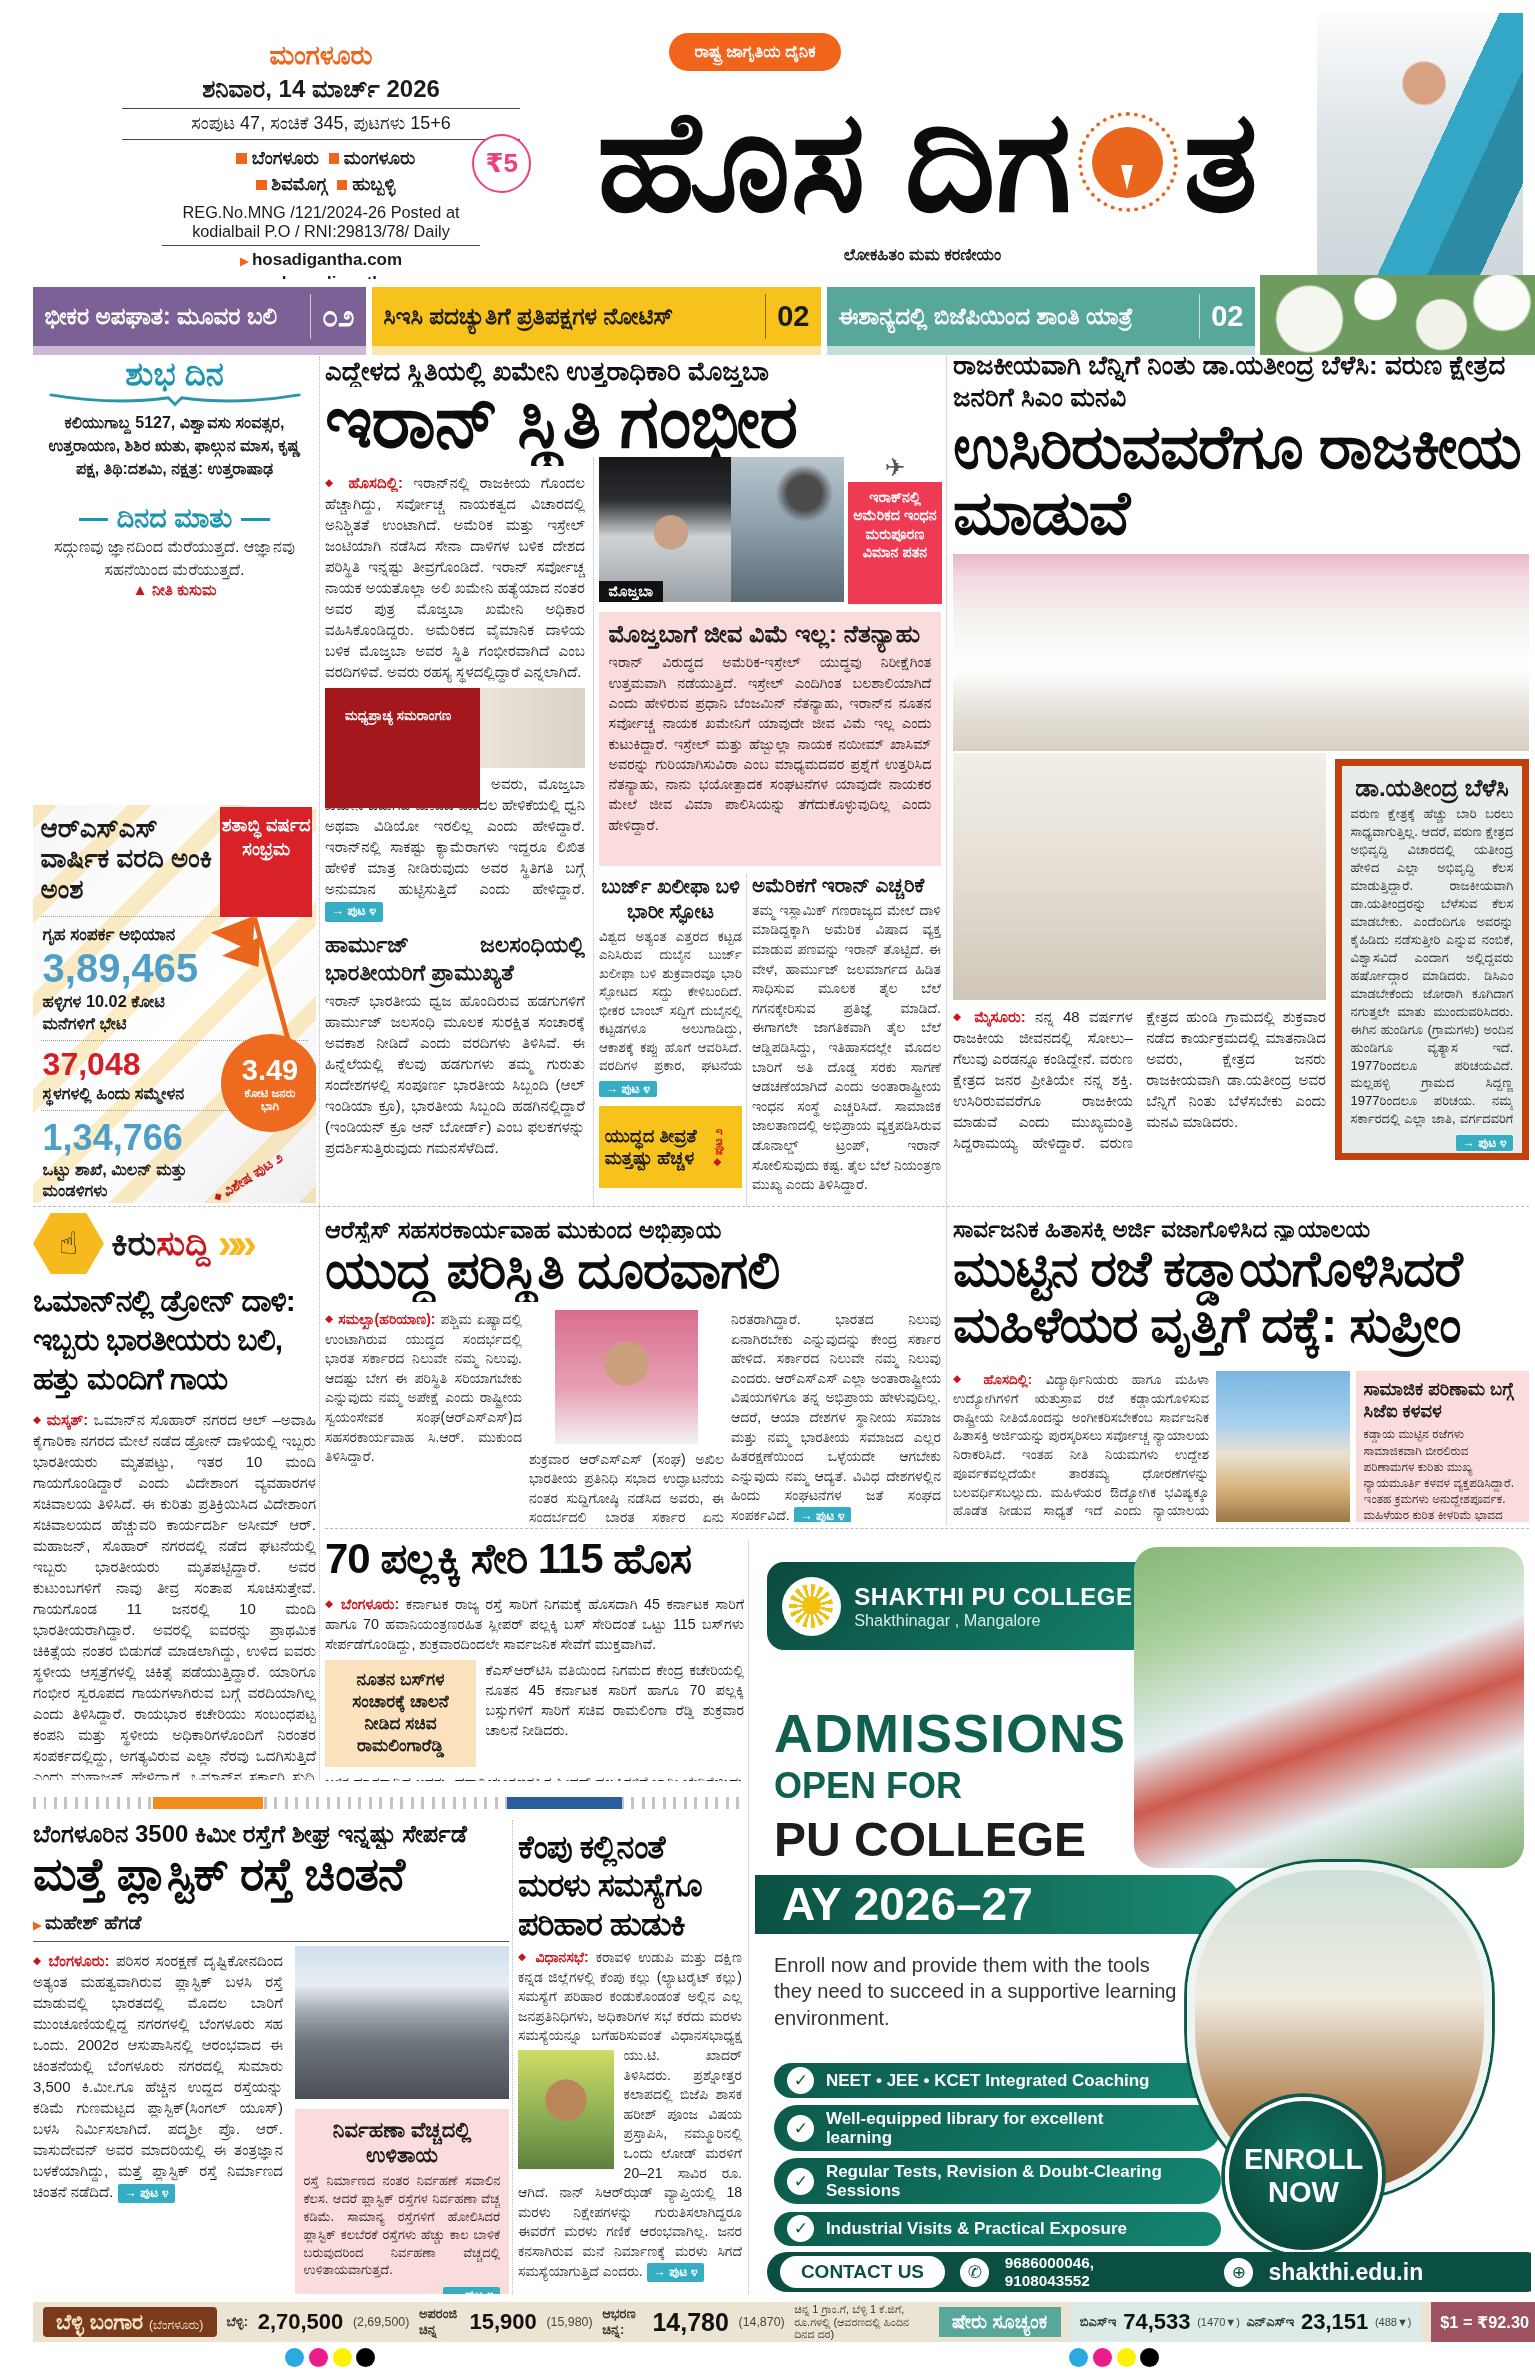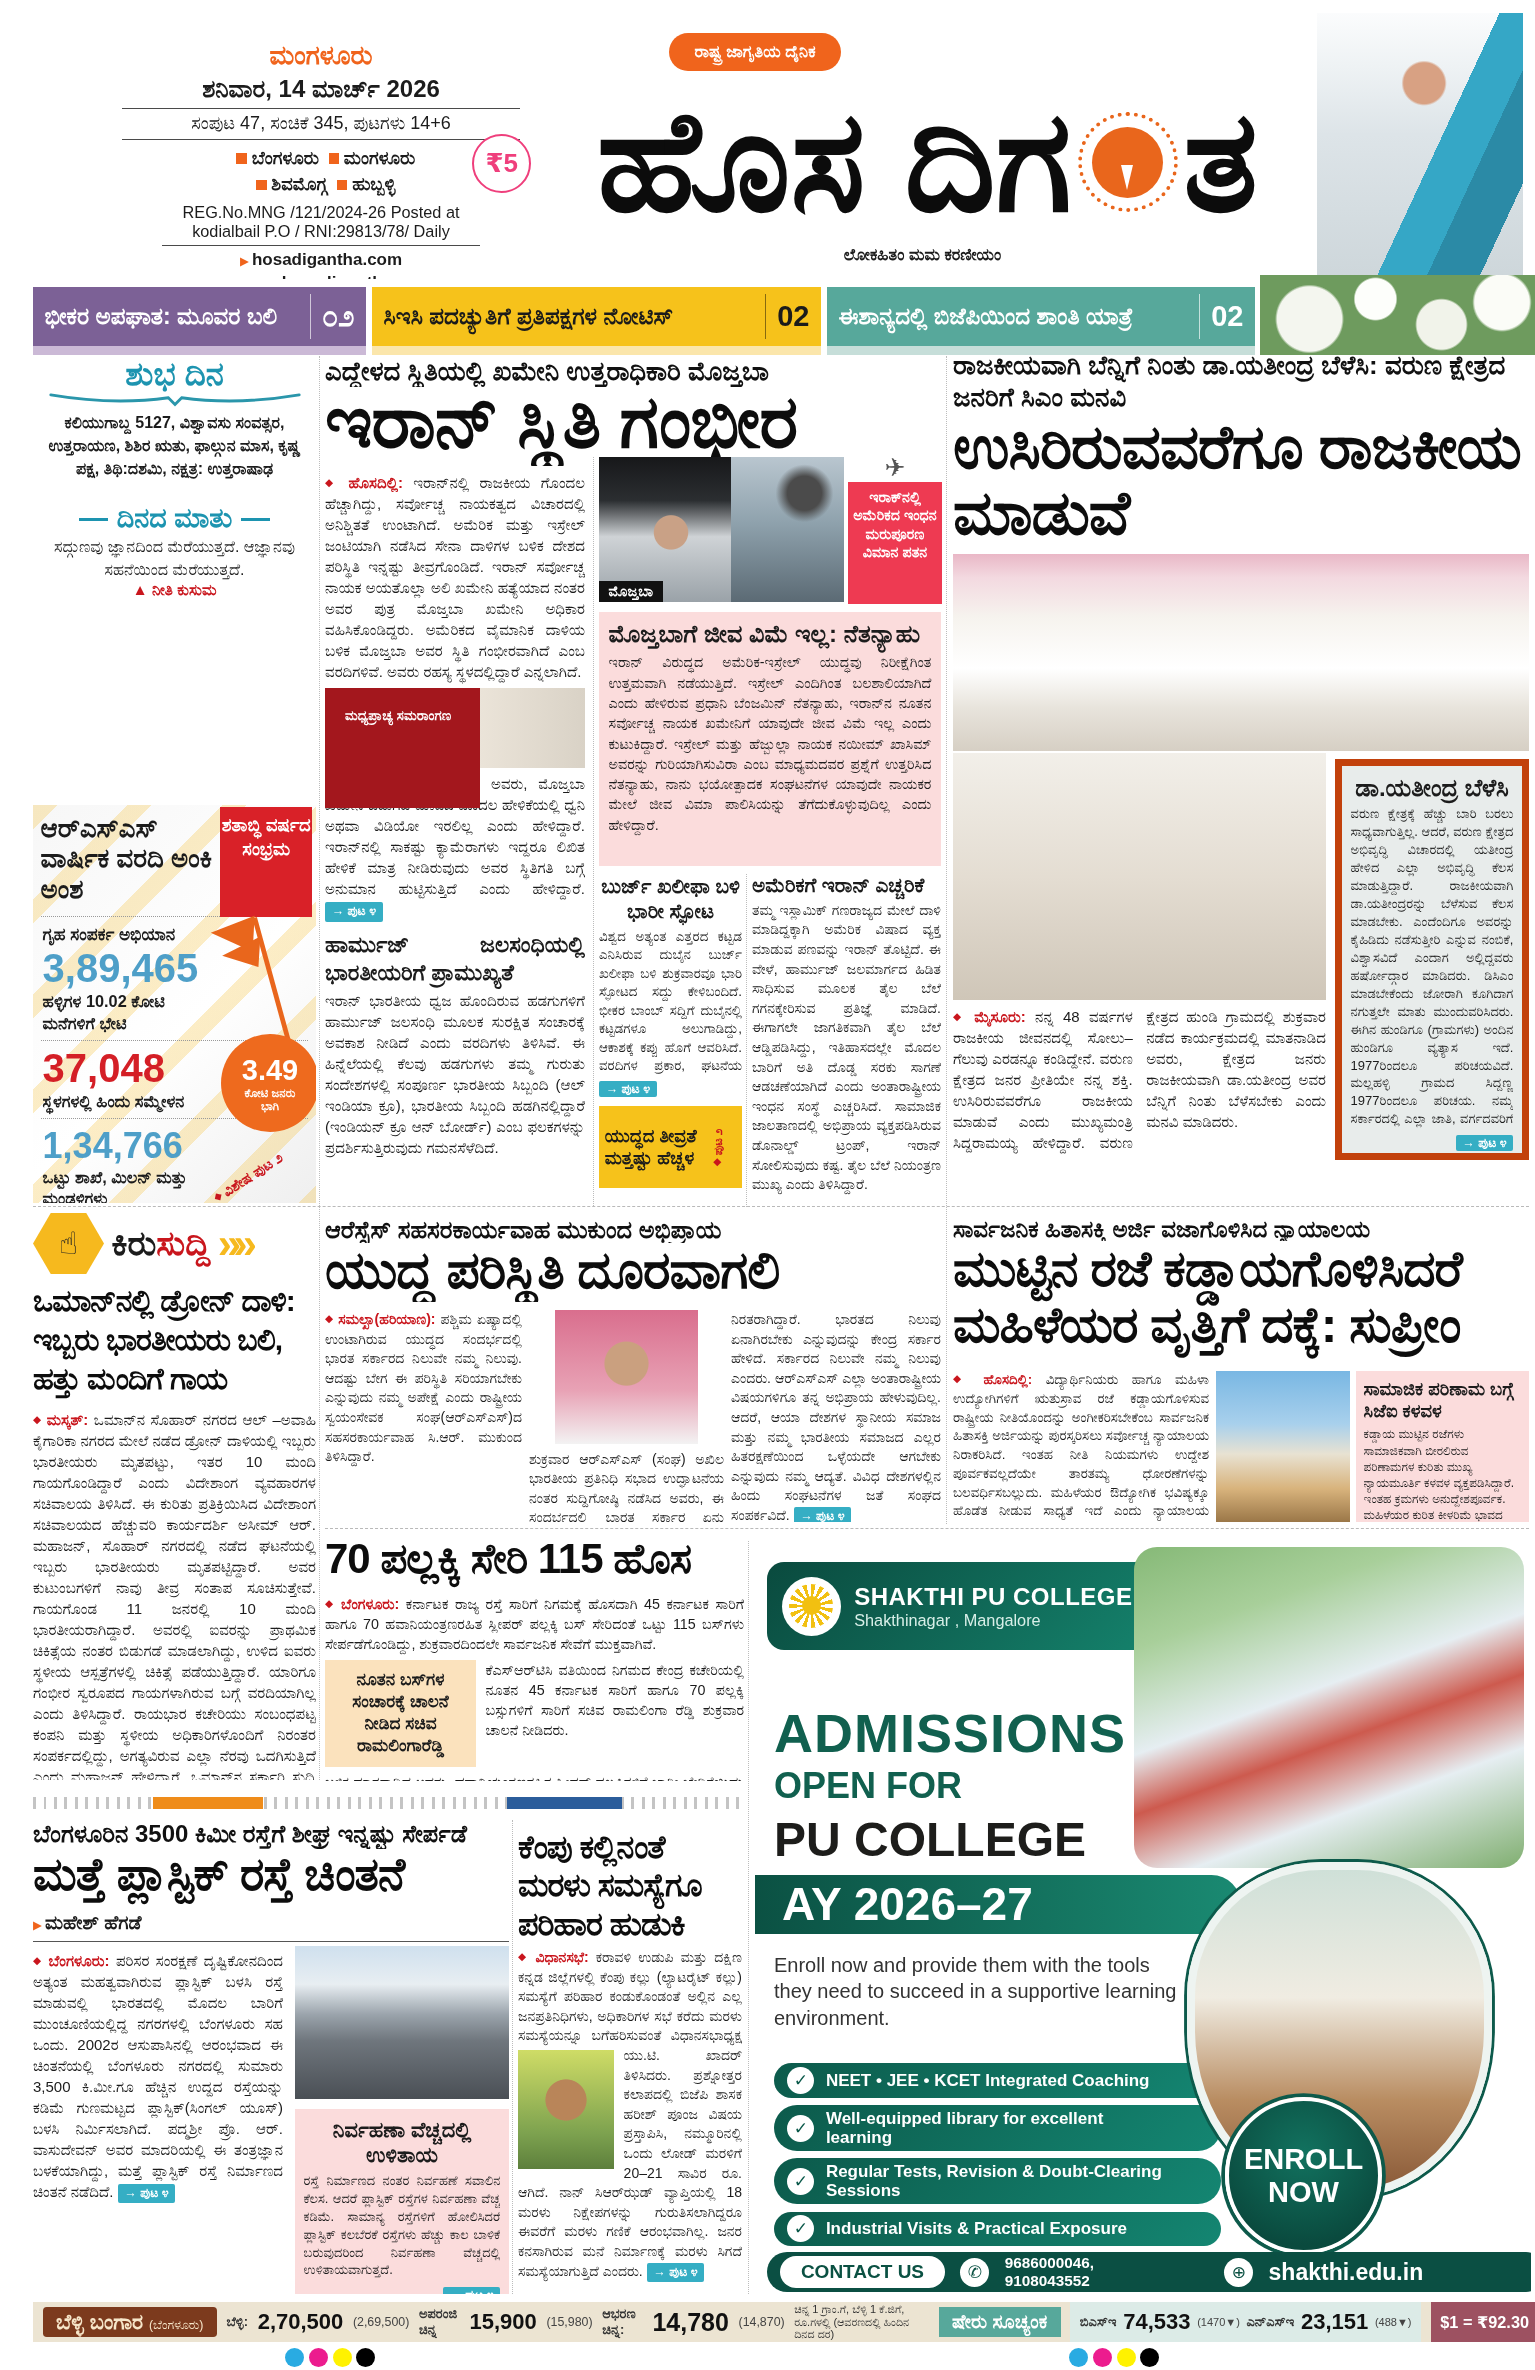--- a/index.html
+++ b/index.html
@@ -119,21 +119,21 @@
 </style>
 </head>
 <body>
 
 <div id="page">
 
   <div class="abs ctr" style="left:105px;top:40px;width:432px;height:239px;">
     <div class="city">ಮಂಗಳೂರು</div>
     <div class="b" style="font-size:24px;margin-top:3.8px;">ಶನಿವಾರ, 14 ಮಾರ್ಚ್ 2026</div>
     <div class="rule"></div>
-    <div style="font-size:18px;">ಸಂಪುಟ 47, ಸಂಚಿಕೆ 345, ಪುಟಗಳು 14+6</div>
+    <div style="font-size:18px;">ಸಂಪುಟ 47, ಸಂಚಿಕೆ 345, ಪುಟಗಳು 15+6</div>
     <div class="rule"></div>
     <div style="font-size:18px;font-weight:bold;line-height:1.45;width:363px;margin:0 auto;">
       <span class="ed">ಬೆಂಗಳೂರು</span><span class="ed">ಮಂಗಳೂರು</span><br>
       <span class="ed">ಶಿವಮೊಗ್ಗ</span><span class="ed">ಹುಬ್ಬಳ್ಳಿ</span>
     </div>
     <div class="price-circle" style="right:5.7px;top:94px;">₹5</div>
     <div style="font-size:16.3px;margin-top:5.7px;">REG.No.MNG /121/2024-26 Posted at</div>
     <div style="font-size:16.3px;">kodialbail P.O / RNI:29813/78/ Daily</div>
     <div class="rule" style="margin:3.8px 57px;"></div>
     <div style="font-size:17px;font-weight:bold;line-height:1.3;">
@@ -197,21 +197,21 @@
     <svg class="abs" style="right:1.9px;top:103px;" width="115" height="143" viewBox="0 0 120 150">
       <line x1="95" y1="145" x2="58" y2="10" stroke="#e9661c" stroke-width="5"></line>
       <polygon points="58,8 12,26 56,46" fill="#e9661c"></polygon>
       <polygon points="64,30 24,50 62,62" fill="#e9661c"></polygon>
     </svg>
     <div class="rss-dot" style="margin-top:111px;"></div>
     <div class="b" style="font-size:17px;padding:1.9px 9.6px;">ಗೃಹ ಸಂಪರ್ಕ ಅಭಿಯಾನ</div>
     <div class="stat-blue" style="font-size:40px;padding:0 9.6px;">3,89,465</div>
     <div class="b" style="font-size:16.3px;padding:0 9.6px;width:163px;line-height:1.3;">ಹಳ್ಳಿಗಳ 10.02 ಕೋಟಿ ಮನೆಗಳಿಗೆ ಭೇಟಿ</div>
     <div class="rss-dot"></div>
-    <div class="stat-red" style="font-size:40px;padding:0 9.6px;">37,048</div>
+    <div class="stat-red" style="font-size:32px;padding:0 9.6px;">37,048</div>
     <div class="b" style="font-size:16.3px;padding:0 9.6px;width:143px;line-height:1.3;">ಸ್ಥಳಗಳಲ್ಲಿ ಹಿಂದು ಸಮ್ಮೇಳನ</div>
     <div class="rss-dot"></div>
     <div class="stat-blue" style="font-size:36px;padding:0 9.6px;">1,34,766</div>
     <div class="b" style="font-size:16.3px;padding:0 9.6px;width:182px;line-height:1.3;">ಒಟ್ಟು ಶಾಖೆ, ಮಿಲನ್ ಮತ್ತು ಮಂಡಳಿಗಳು</div>
     <div class="rss-circle" style="left:188px;top:229px;width:98px;height:98px;justify-content:center;">
       <span class="b" style="font-size:29px;">3.49</span>
       <span class="b" style="font-size:11.5px;width:67px;text-align:center;">ಕೋಟಿ ಜನರು ಭಾಗಿ</span>
     </div>
     <div class="abs b" style="left:172px;top:352px;width:124px;font-size:14.3px;transform:rotate(-33deg);"><span class="dl">ವಿಶೇಷ ಪುಟ ೨</span></div>
   </div>

